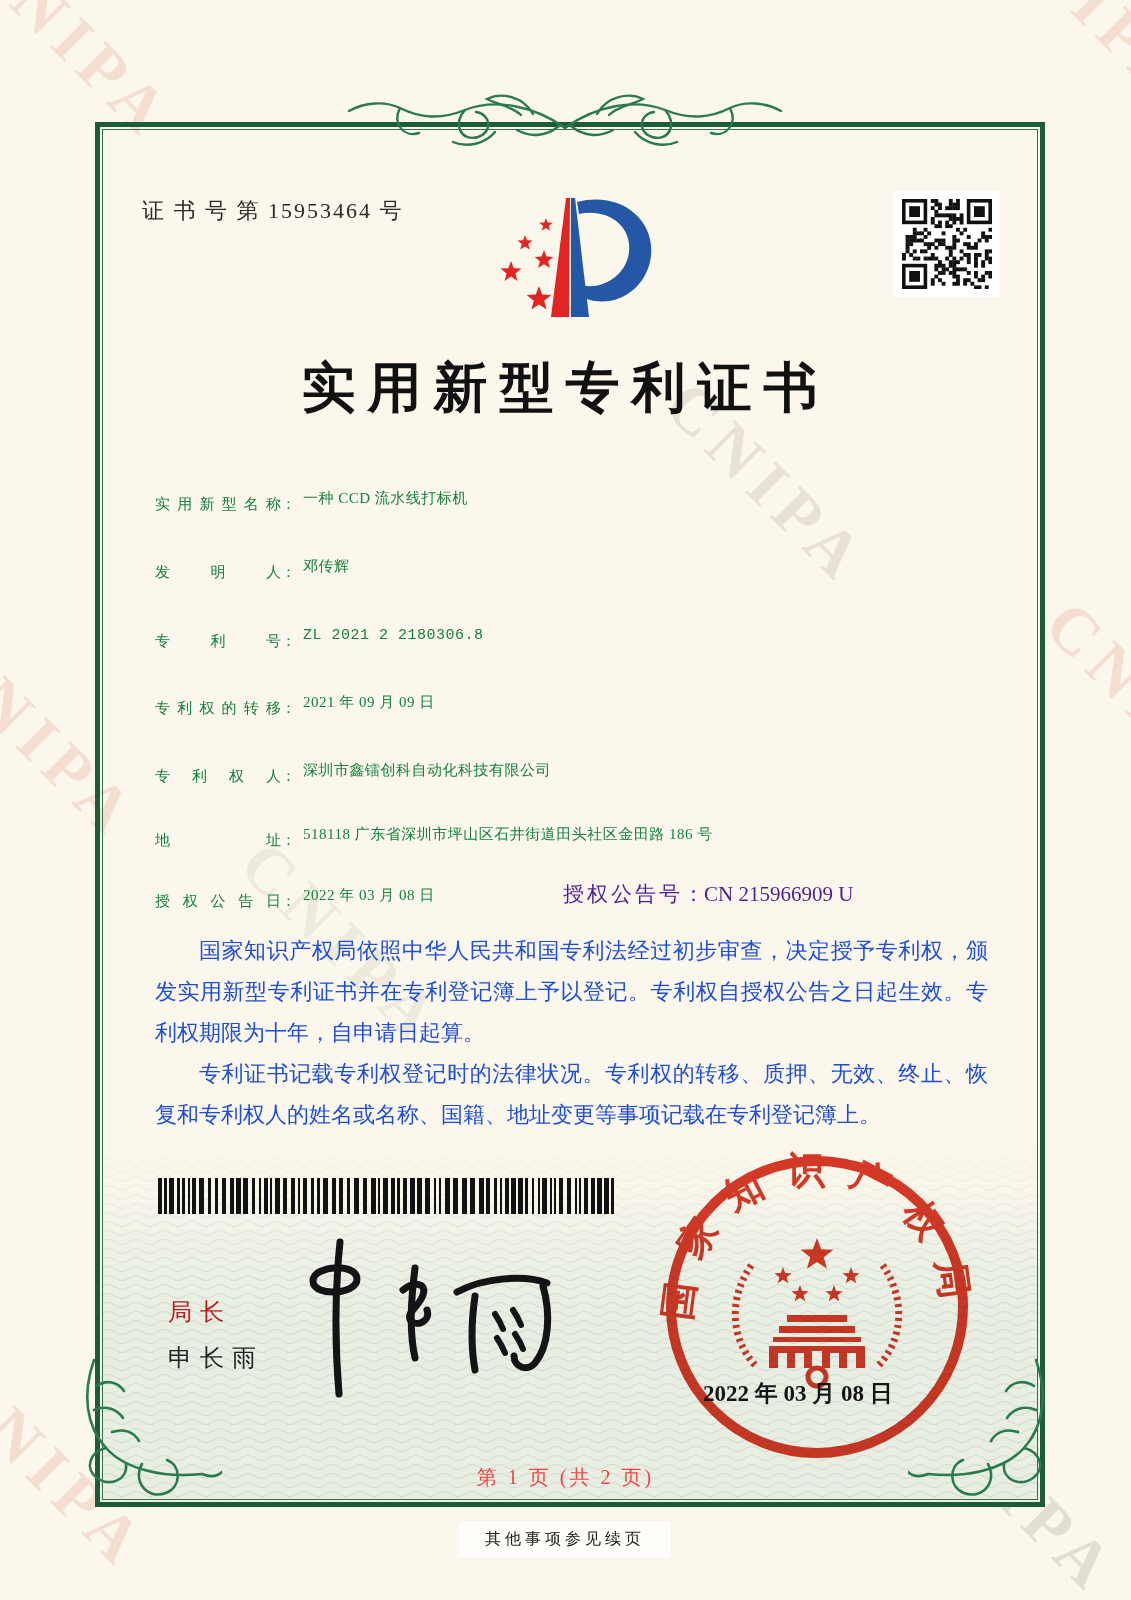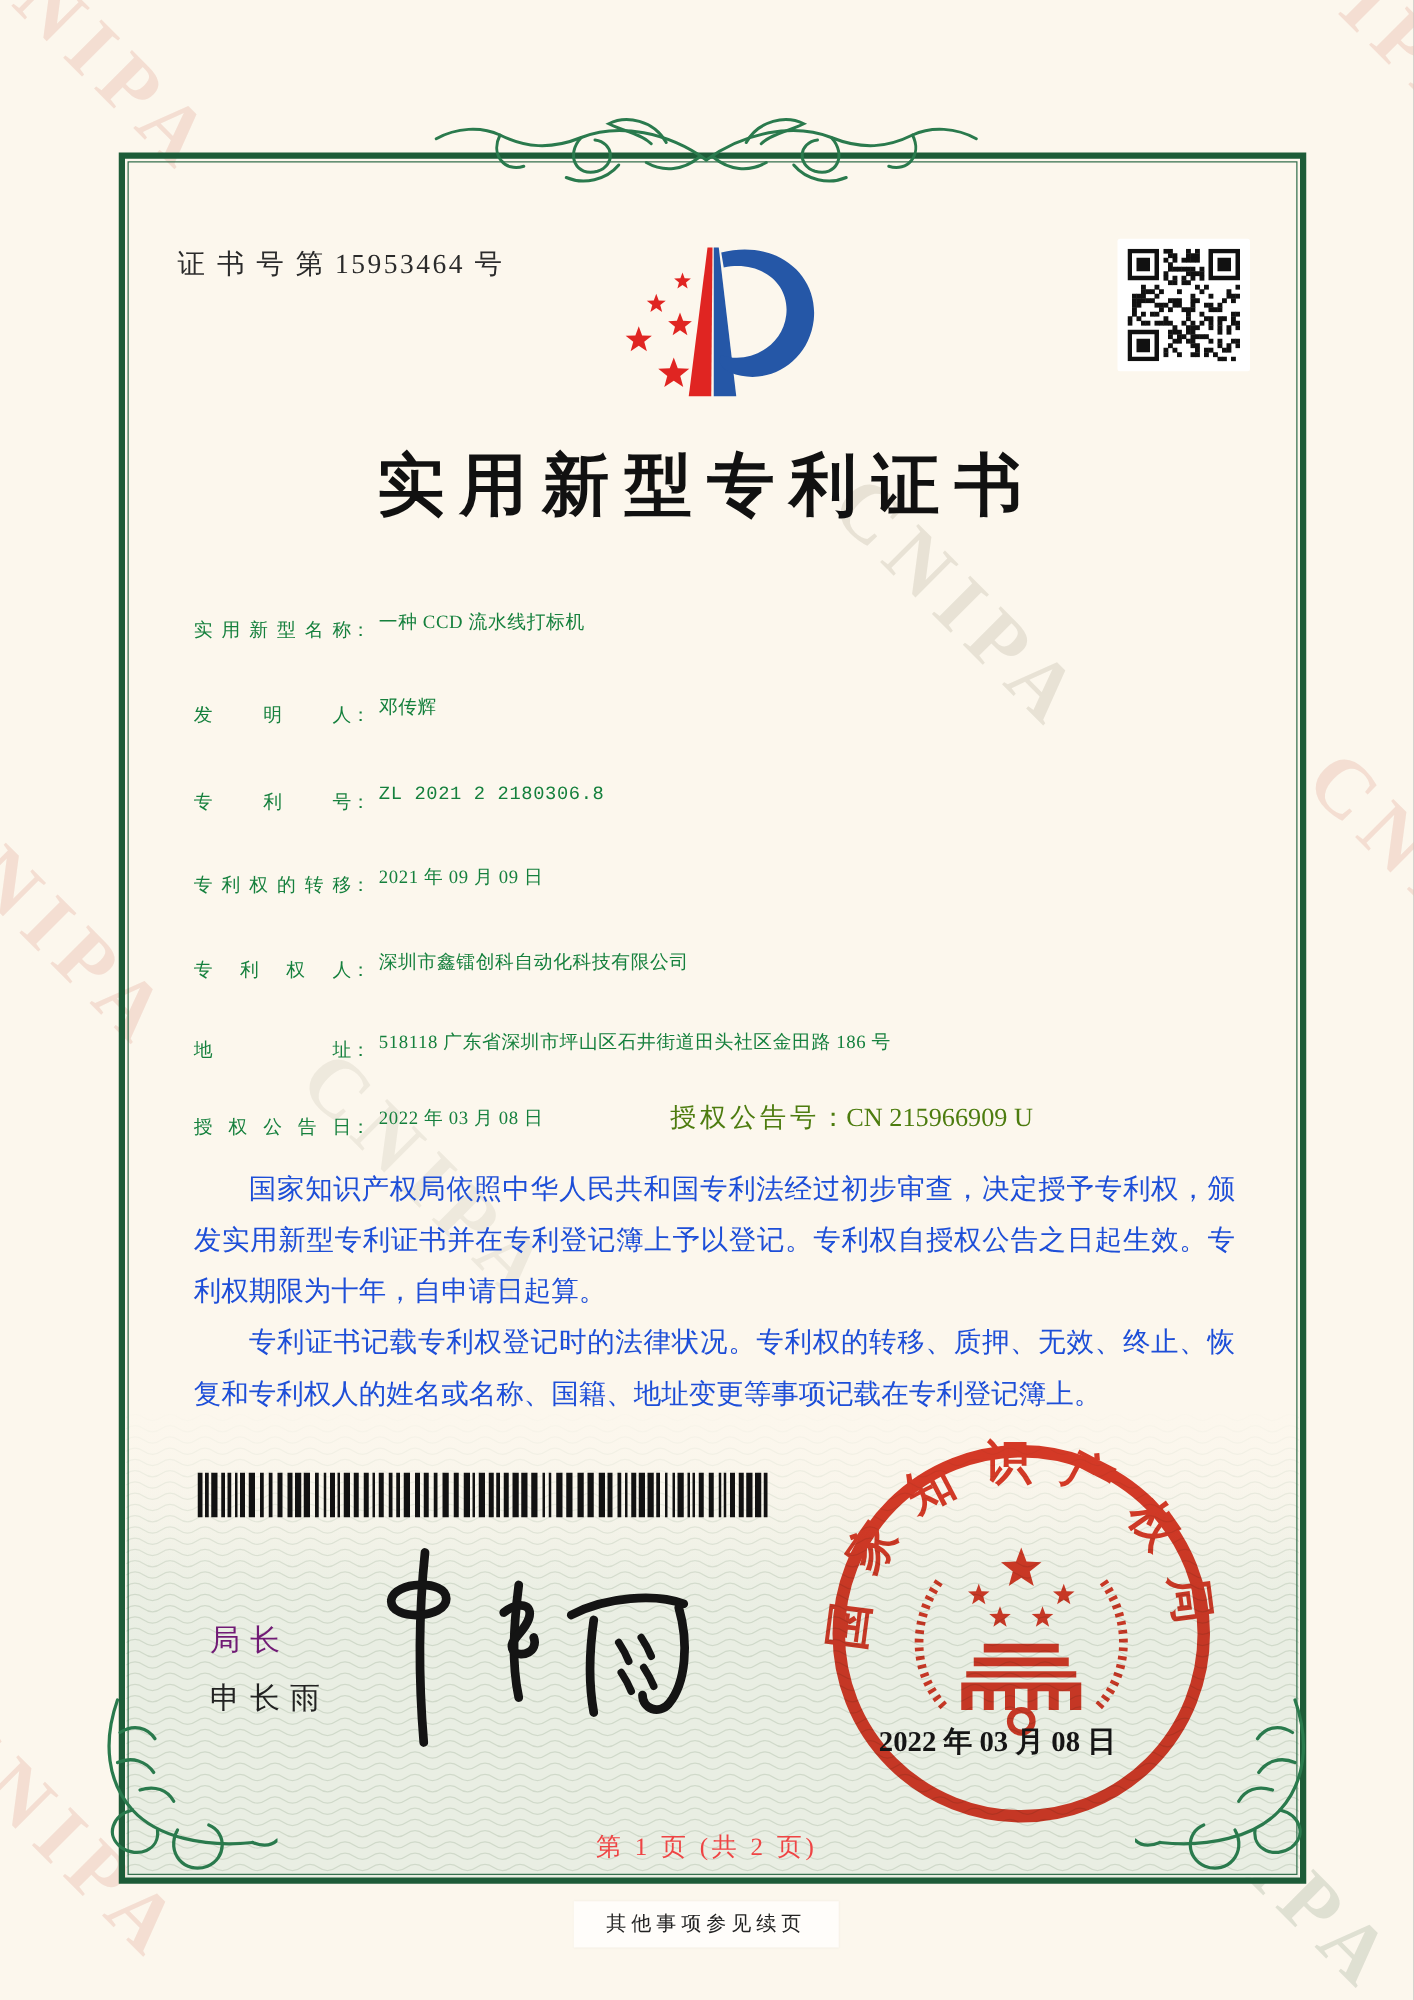--- a/index.html
+++ b/index.html
@@ -57,30 +57,30 @@
       font-weight:700;letter-spacing:12px;color:#111;}
 
   .field{left:155px;font-size:15px;color:#15803d;display:flex;align-items:flex-end;}
   .flabel{display:inline-block;width:126px;text-align:justify;text-align-last:justify;
       flex:0 0 126px;}
   .fcolon{flex:0 0 auto;}
   .fvalue{margin-left:7px;letter-spacing:.5px;line-height:31px;}
   .f-addr .fvalue{width:648px;}
   .f0{top:483px;} .f1{top:551px;} .f2{top:620px;font-family:Liberation Mono, monospace;} .f3{top:687px;}
   .f4{top:755px;} .f5{top:819px;} .f6{top:880px;}
-  .grant-right{left:536px;top:880px;font-size:21px;color:#4d7c0f;}
+  .grant-right{left:563px;top:880px;font-size:21px;color:#4c1d95;}
   .grant-right .glabel{letter-spacing:3px;}
 
   .body-text{left:155px;top:930px;width:833px;font-size:22px;line-height:41px;
       text-align:justify;color:#1d4ed8;}
   .body-text p{text-indent:2em;}
 
   .barcode{left:158px;top:1178px;}
   .signer-title{left:168px;top:1296px;font-family:"Liberation Sans","DejaVu Sans",sans-serif;
-      font-size:24px;letter-spacing:8px;color:#701a75;}
+      font-size:24px;letter-spacing:8px;color:#b91c1c;}
   .signer-name{left:168px;top:1342px;font-family:"Liberation Sans","DejaVu Sans",sans-serif;
       font-size:24px;letter-spacing:8px;color:#222;}
   .signature{left:285px;top:1228px;z-index:5;}
 
   .seal{left:652px;top:1142px;z-index:6;mix-blend-mode:multiply;opacity:.95;}
   .seal-date{left:703px;top:1378px;z-index:7;font-size:23px;color:#151515;
       letter-spacing:0px;font-weight:600;}
 
   .page-info{left:0;top:1464px;width:1131px;text-align:center;font-size:20px;
       letter-spacing:3px;color:#ef4444;z-index:5;position:absolute;}

